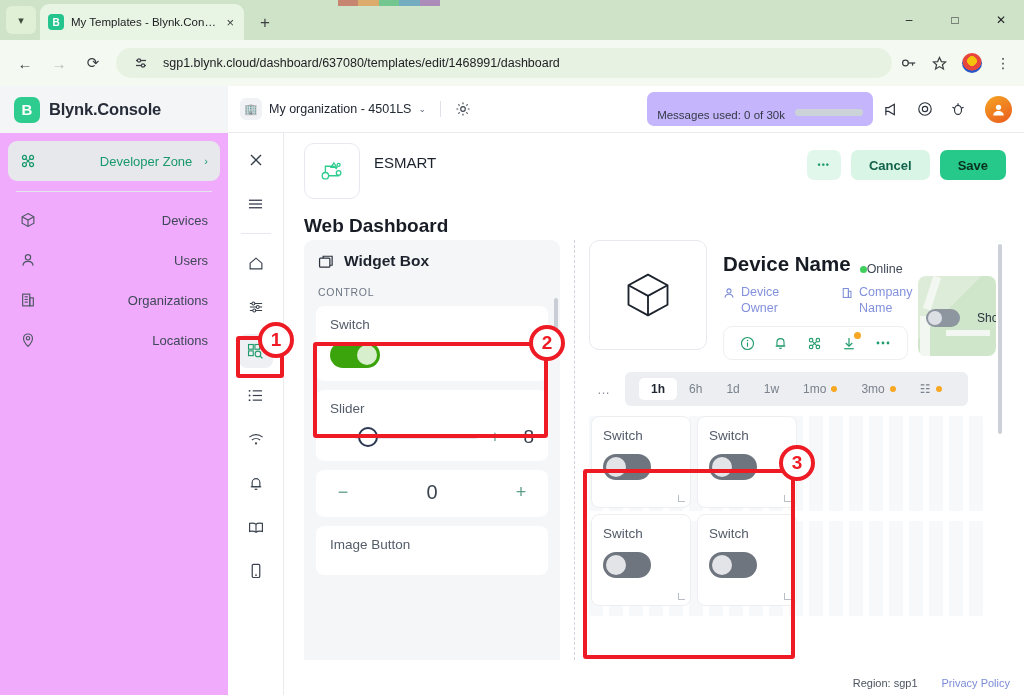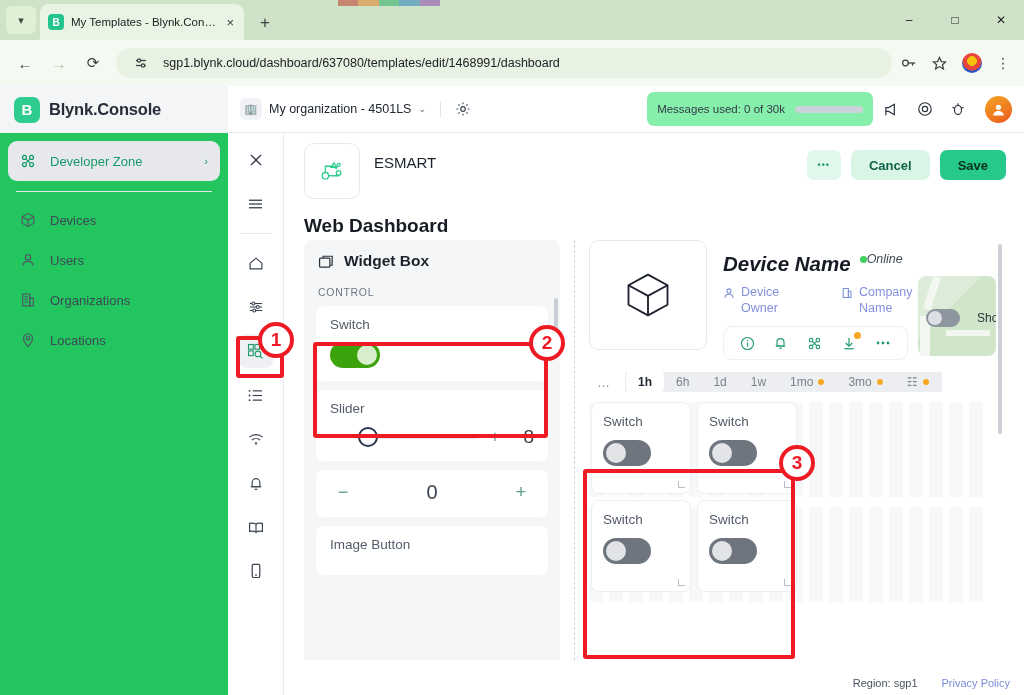--- a/index.html
+++ b/index.html
@@ -104,37 +104,37 @@
   }
   .org-chip { display: flex; align-items: center; gap: 7px; }
   .org-ico { width: 22px; height: 22px; border-radius: 6px; background: #f1f2f5;
     display: flex; align-items: center; justify-content: center; font-size: 11px; color: #6b7280; }
   .org-name { font-size: 12.5px; color: #222833; }
   .org-caret { font-size: 9px; color: #5a6472; }
   .hdr-sep { width: 1px; height: 16px; background: #dfe2e8; margin: 0 4px; }
   .gear { font-size: 15px; color: #3f4753; }
   .spacer { flex: 1 1 auto; }
   .msg-chip {
-    background: #86efac; border-radius: 7px; height: 26px; padding: 17px 10px;
-    display: flex; align-items: center; gap: 10px;
+    background: #c4b5fd; border-radius: 7px; height: 26px; padding: 17px 10px;
+    display: flex; gap: 10px;
   }
   .msg-text { font-size: 11.5px; color: #333a45; }
   .msg-bar { width: 68px; height: 7px; border-radius: 4px; background: #cbd3d8; }
   .hdr-ico { font-size: 14px; color: #2b323d; width: 24px; text-align: center; }
   .user-av {
     width: 27px; height: 27px; border-radius: 50%;
     background: linear-gradient(150deg, #f5a623, #ea5a1f);
     display: flex; align-items: center; justify-content: center;
     color: #fff; font-size: 12px;
   }
 
   
   .leftnav {
     position: absolute; left: 0; top: 47px; width: 228px; height: 562px;
-    background: #22c55e; padding-top: 8px;
+    background: #f0abfc; padding-top: 8px; text-align: right;
   }
   .nav-item {
     height: 40px; margin: 0 8px; border-radius: 9px; display: flex;
     align-items: center; gap: 12px; padding: 0 12px;
   }
   .nav-item.active { background: #e6e8ec; }
   .nav-ico { width: 18px; text-align: center; font-size: 14px; color: #4e5765; }
   .nav-item.active .nav-ico, .nav-item.active .nav-label { color: #18996b; }
   .nav-label { font-size: 13px; color: #3e4856; flex: 1 1 auto; }
   .nav-chev { font-size: 11px; color: #18996b; }
@@ -222,21 +222,21 @@
   .canvas {
     flex: 1 1 auto; position: relative; border-left: 1px dashed #cfd4dc;
     padding-left: 14px; overflow: hidden;
   }
   .dev-card { display: flex; gap: 16px; align-items: flex-start; }
   .dev-thumb {
     width: 118px; height: 110px; border-radius: 10px; border: 1px solid #e7e9ee;
     background: #fff; display: flex; align-items: center; justify-content: center;
   }
   .dev-info { flex: 1 1 auto; padding-top: 12px; }
-  .dev-title-row { display: flex; align-items: flex-start; gap: 9px; font-style: italic; }
+  .dev-title-row { display: flex; align-items: flex-end; gap: 9px; }
   .dev-title { font-size: 20.5px; font-weight: bold; color: #161b24; }
   .dev-status { font-size: 12.5px; color: #414a57; display: flex; align-items: center; }
   .dot-online { width: 7px; height: 7px; border-radius: 50%; background: #3fcf5c; display: inline-block; }
   .dev-meta { display: flex; gap: 36px; margin-top: 9px; }
   .meta-item { display: flex; gap: 6px; align-items: flex-start; }
   .meta-ico { font-size: 12px; color: #7b8cd6; padding-top: 2px; }
   .meta-text { font-size: 12.5px; color: #8391dd; line-height: 1.25; max-width: 64px; }
   .dev-toolbar {
     margin-top: 10px; height: 34px; width: 185px; background: #fff; border-radius: 9px;
     border: 1px solid #edeff3; display: flex; align-items: center;
@@ -263,22 +263,22 @@
     content: ""; position: absolute; left: 2px; top: 2px; width: 14px; height: 14px;
     border-radius: 50%; background: #dcdfe4;
   }
   .map-label { font-size: 12px; color: #2a313b; }
 
   .range-bar {
     margin-top: 12px; display: flex; align-items: center; gap: 6px;
   }
   .range-dots { font-size: 13px; color: #8b929c; padding: 0 8px; letter-spacing: 1px; }
   .range-group {
-    background: #eceef1; border-radius: 0; height: 20px; display: flex;
-    align-items: center; padding: 1px;
+    background: #eceef1; border-radius: 6px; height: 34px; display: flex;
+    align-items: center; padding: 14px;
   }
   .range-opt {
     height: 22px; padding: 0 12px; border-radius: 5px; font-size: 12px;
     color: #7a828d; display: flex; align-items: center; gap: 5px;
   }
   .range-opt.active { background: #fff; color: #1f2630; font-weight: bold; }
   .range-badge { width: 6px; height: 6px; border-radius: 50%; background: #f7a823; }
 
   .grid-area { position: relative; margin-top: 10px; height: 210px; }
   .ghost-cols {

